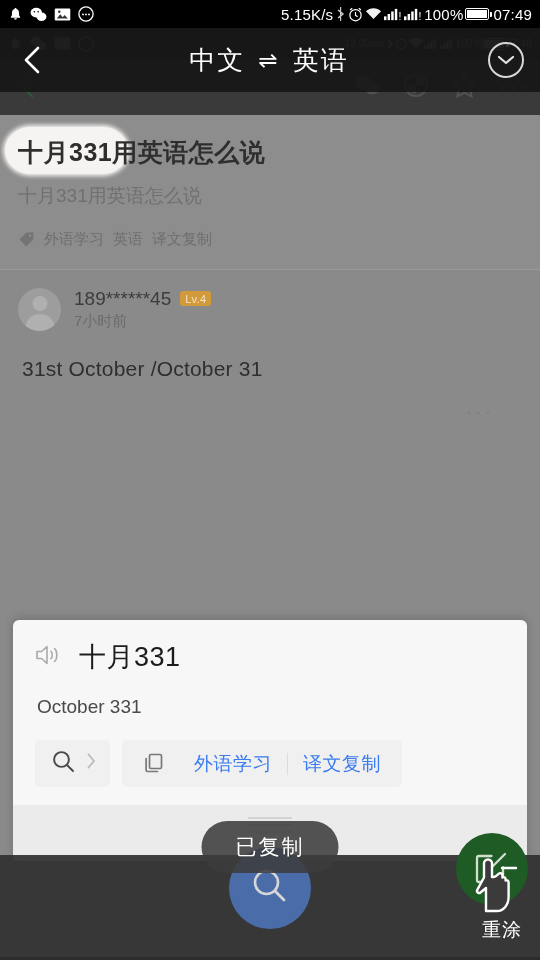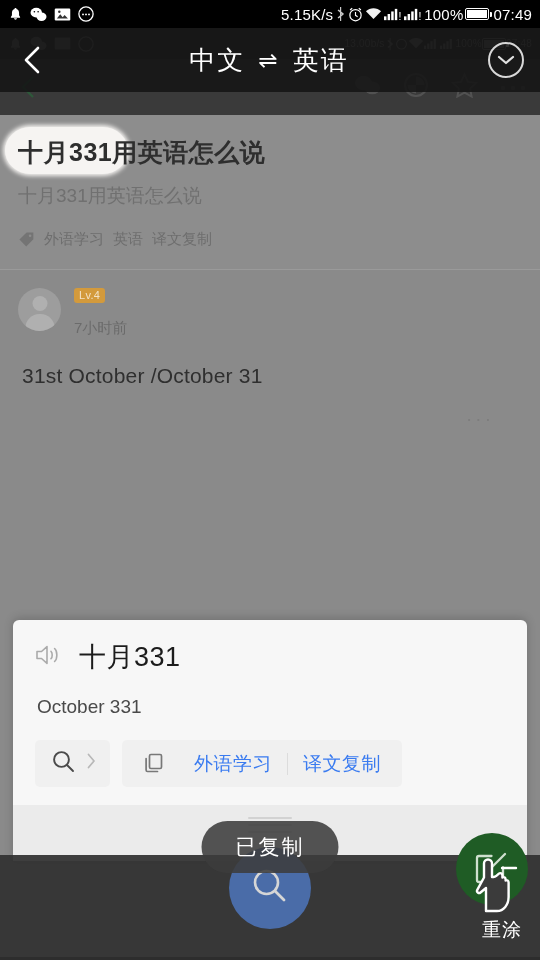--- a/index.html
+++ b/index.html
@@ -120,21 +120,21 @@
     content:""; position:absolute; left:50%; top:26px; width:29px; height:22px;
     border-radius:14px 14px 0 0; background:#b0b0b0; transform:translateX(-50%);
   }
   .ans-meta-name {
     font-size: 19px; color: #3c3c3c; display: flex; align-items: center; gap: 9px;
   }
   .lv-badge {
     background: #d39a3c; color: #f3e2c6; font-size: 11px;
     padding: 1.5px 5px; border-radius: 3px; letter-spacing: .3px;
   }
-  .ans-time { font-size: 15px; color: #6b6b6b; margin-top: 16px; }
+  .ans-time { font-size: 15px; color: #6b6b6b; margin-top: 2px; }
   .ans-text {
     font-size: 21px; color: #2f2f2f; margin: 26px 0 0 4px; letter-spacing: .2px;
   }
   .ans-more {
     margin-top: 20px; text-align: right; padding-right: 28px;
     color: #7d7d7d; font-size: 19px; letter-spacing: 3px;
   }
 
   
   .trans-bar {
@@ -435,20 +435,21 @@
           <span>英语</span>
           <span>译文复制</span>
         </div>
       </div>
 
       <div class="answer-block">
         <div class="ans-user">
           <div class="avatar"></div>
           <div>
             <div class="ans-meta-name">
+              <span>189******45</span>
               <span class="lv-badge">Lv.4</span>
             </div>
             <div class="ans-time">7小时前</div>
           </div>
         </div>
         <div class="ans-text">31st October /October 31</div>
         <div class="ans-more">···</div>
       </div>
     </div>
   </div>

